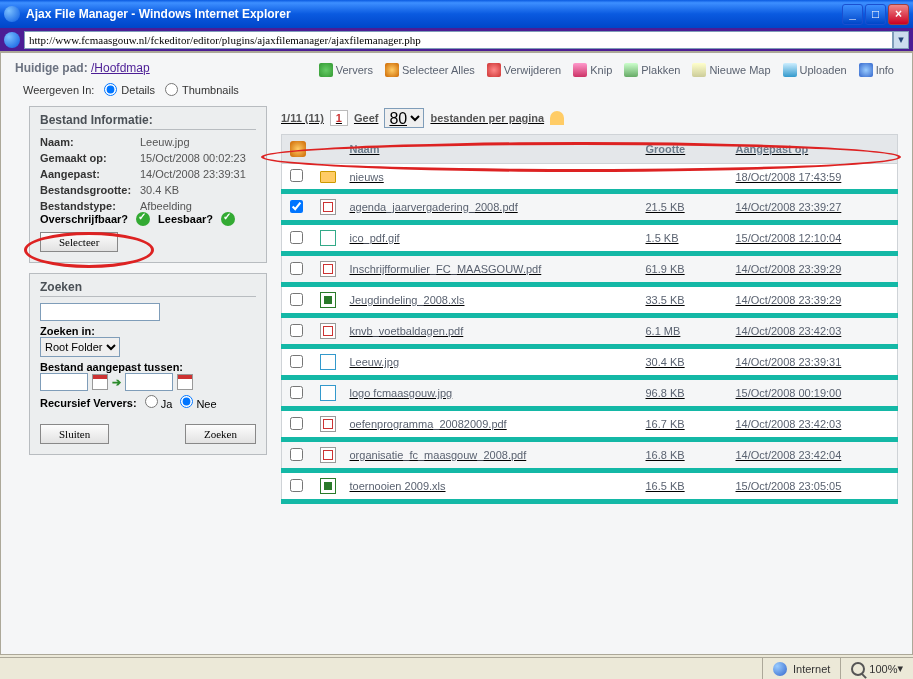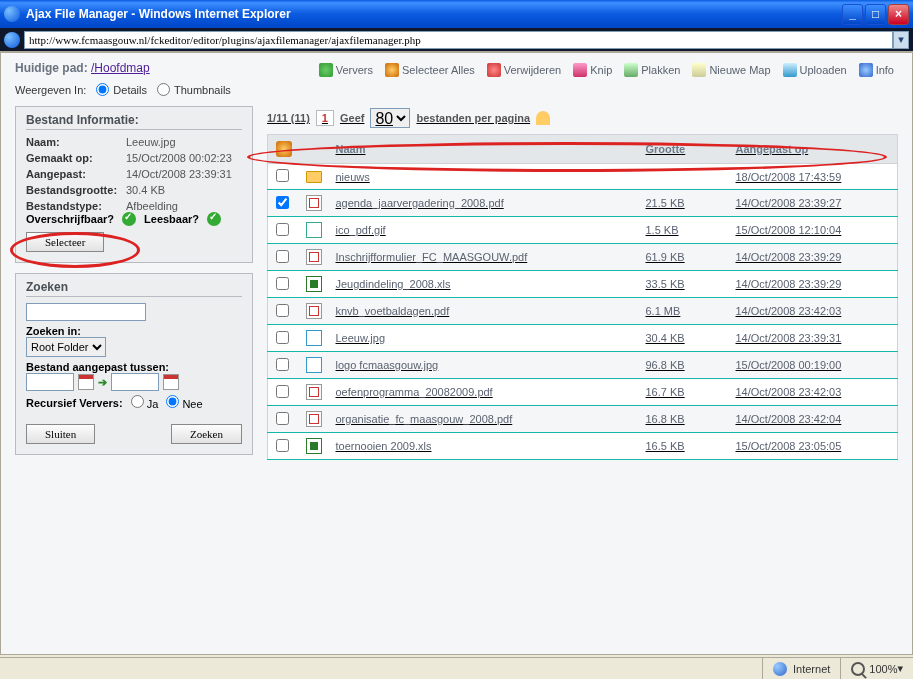--- a/index.html
+++ b/index.html
@@ -30,21 +30,21 @@
 .titlebar .buttons { margin-left: auto; display: flex; gap: 2px; }
 .tb-btn {
   width: 21px; height: 21px; border-radius: 3px;
   display: flex; align-items: center; justify-content: center;
   font-weight: bold; color: white; font-size: 12px;
 }
 .tb-min { background: linear-gradient(#3d8fff,#0046c8); border:1px solid #1a4fd0;}
 .tb-max { background: linear-gradient(#3d8fff,#0046c8); border:1px solid #1a4fd0;}
 .tb-close { background: linear-gradient(#e88,#c02); border:1px solid #a04040;}
 .addrbar {
-  height: 24px; background: #0f172a; border-bottom: 1px solid #aca899;
+  height: 24px; background: #4c1d95; border-bottom: 1px solid #aca899;
   display: flex; align-items: center; padding: 2px 4px;
 }
 .addrbar .icon-ie2 {
   width: 16px; height: 16px; margin-right: 4px;
   background: radial-gradient(circle at 30% 30%, #7bc0ff, #0a5ae0);
   border-radius: 50%;
 }
 .addrbar input {
   flex: 1; height: 18px; border: 1px solid #7f9db9; padding: 0 4px;
   font-family: Verdana; font-size: 11px;
@@ -75,25 +75,25 @@
 .ti-refresh{background:radial-gradient(circle,#6c6,#393);}
 .ti-selall{background:radial-gradient(circle,#fc6,#c60);}
 .ti-del{background:radial-gradient(circle,#f88,#c33);}
 .ti-cut{background:linear-gradient(#f9c,#c36);}
 .ti-paste{background:linear-gradient(#cfc,#6a6);}
 .ti-new{background:linear-gradient(#ffc,#cc9);}
 .ti-up{background:linear-gradient(#cef,#39c);}
 .ti-info{background:radial-gradient(circle,#9cf,#36c);}
 .viewrow {
   clear: both; padding: 4px 14px 10px 14px; color: #333;
-  display: flex; align-items: center; gap: 10px;
+  display: flex; align-items: center; gap: 10px; margin-left: 8px;
 }
 .viewrow label { display: flex; align-items: center; gap: 4px; }
 .layout {
-  display: flex; height: calc(100% - 80px); padding: 0 14px 10px 14px; gap: 14px;
+  display: flex; height: calc(100% - 80px); padding: 0 14px 10px 28px; gap: 14px;
 }
 .sidebar { width: 238px; display: flex; flex-direction: column; gap: 10px; }
 .panel {
   border: 1px solid #b8bcc0; background: #eceeef; padding: 6px 10px 10px 10px;
 }
 .panel h3 {
   font-size: 12px; color: #4a5056; border-bottom: 1px solid #b8bcc0;
   padding-bottom: 2px; margin-bottom: 6px;
 }
 .info-grid { display: grid; grid-template-columns: 100px 1fr; row-gap: 4px; font-size:11px;}
@@ -130,21 +130,21 @@
 .table {
   border: 1px solid #cfd3d7; background: white; width: 100%;
   border-collapse: collapse; table-layout: fixed;
 }
 .table th {
   background: #e4e7ea; color: #6b7b8a; font-weight: bold; text-align: left;
   padding: 6px 8px; font-size: 11px; border-bottom: 1px solid #cfd3d7;
 }
 .table td {
   padding: 5px 8px; font-size: 11px; color: #5a6270;
-  border-bottom: 1px solid #14b8a6;
+  border-bottom: 5px solid #14b8a6;
 }
 .table tr.alt td { background: #f5f6f7; }
 .table .chk { width: 30px; text-align:center;}
 .table .ico { width: 30px; text-align:center;}
 .fi { display:inline-block; width:16px; height:16px; vertical-align:middle;}
 .fi-star{background:radial-gradient(circle,#fc6,#c60);border-radius:3px;}
 .fi-folder{width:16px;height:12px;background:#fc6;border:1px solid #c90;border-radius:1px;}
 .fi-pdf{background:#fff;border:1px solid #999;position:relative;}
 .fi-pdf::after{content:"";position:absolute;left:2px;top:2px;right:2px;bottom:2px;border:1px solid #c33;}
 .fi-gif{background:#fff;border:1px solid #3a8;}

